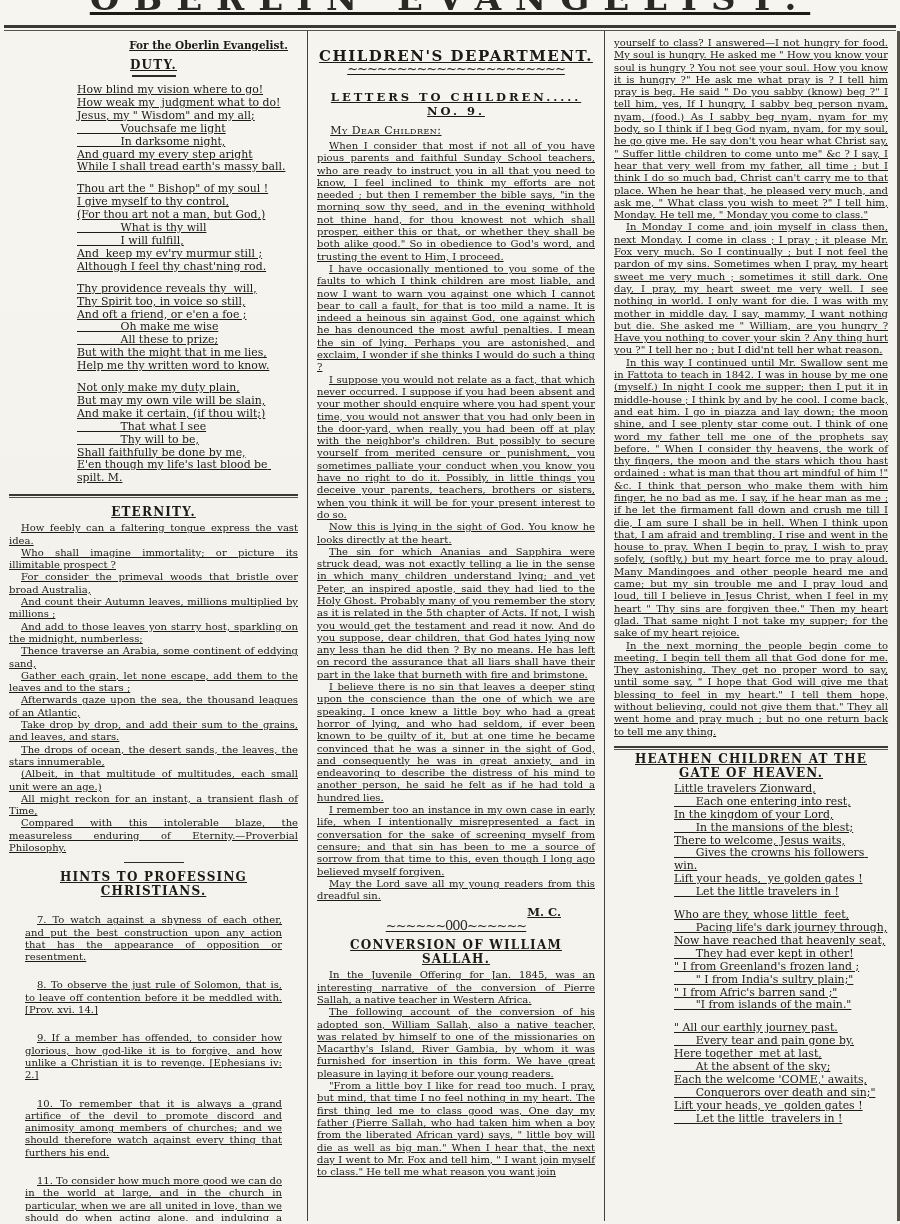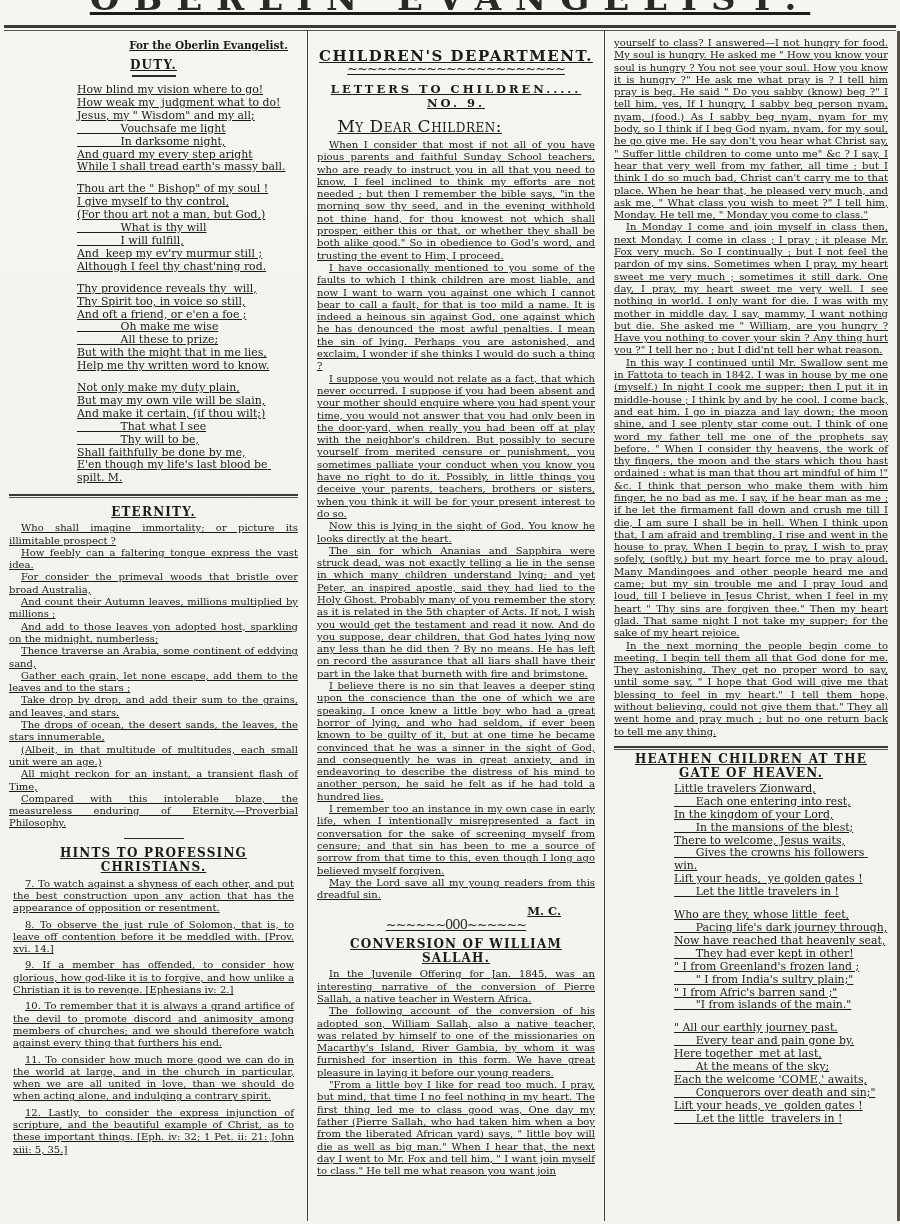--- a/index.html
+++ b/index.html
@@ -40,33 +40,33 @@
     margin:0;font-size:10px;line-height:12.3px;
     text-indent:1.2em;text-align:justify;
   }
   .no-indent-first .para:first-child{text-indent:0;}
   .credit{font-size:10.5px;font-weight:bold;text-align:right;padding-right:10px;margin:2px 0 2px;}
   .section-head{
     text-align:center;font-weight:bold;font-size:12px;
     letter-spacing:1.2px;margin:7px 0 3px;line-height:14px;
   }
   .dept-head{font-size:15px;letter-spacing:1.5px;margin:12px 0 0;text-align:center;}
-  .spaced-head{letter-spacing:3px;font-size:11.5px;font-weight:bold;text-align:center;margin:8px 0 6px;}
-  .salutation{font-variant:small-caps;font-size:17px;letter-spacing:.5px;margin:2px 0 3px;text-indent:1.2em;}
+  .spaced-head{letter-spacing:3px;font-size:11.5px;font-weight:bold;text-align:center;margin:16px 0 6px;}
+  .salutation{font-variant:small-caps;font-size:11px;letter-spacing:.5px;margin:2px 0 3px;text-indent:1.2em;}
   .rule-short{width:44px;border-top:2px solid #2c2b27;margin:3px auto 7px;}
   .rule-thin{width:60px;border-top:1.5px solid #2c2b27;margin:8px auto 2px;}
   .rule-div{border-top:2.5px solid #3a3935;border-bottom:1px solid #55534d;height:1px;margin:8px 0 2px;}
   .squiggle{text-align:center;letter-spacing:-1px;font-size:13px;line-height:10px;margin:1px 0 2px;color:#2a2925;}
   .poem{margin:4px 0 2px 68px;}
   .poem .stanza{margin:0 0 9px 0;}
   .pline{font-size:10.9px;line-height:12.9px;white-space:pre-wrap;}
   .poem3{margin:3px 0 0 60px;}
   .poem3 .stanza{margin:0 0 10px 0;}
   .signature{text-align:right;padding-right:34px;font-size:11.5px;font-weight:bold;margin:3px 0 2px;}
-  .items .para{margin:4px;}
+  .items .para{margin:16px;}
   .prose .para{margin:0;}
 </style>
 </head>
 <body>
 
 <div class="page">
 
   <div class="masthead-clip">
     <div class="masthead-text">OBERLIN EVANGELIST.</div>
   </div>
@@ -112,27 +112,28 @@
             <div class="pline">And make it certain, (if thou wilt;)</div>
             <div class="pline">    That what I see</div>
             <div class="pline">    Thy will to be,</div>
             <div class="pline">Shall faithfully be done by me,</div>
             <div class="pline">E'en though my life's last blood be spilt. M.</div>
           </div>
         </div>
       <div class="rule-div"></div>
       <div class="section-head">ETERNITY.</div>
       <div class="prose">
+          <p class="para">How feebly can a faltering tongue express the vast idea.</p>
           <p class="para">Who shall imagine immortality; or picture its illimitable prospect ?</p>
-          <p class="para">How feebly can a faltering tongue express the vast idea.</p>
           <p class="para">For consider the primeval woods that bristle over broad Australia,</p>
           <p class="para">And count their Autumn leaves, millions multiplied by millions ;</p>
-          <p class="para">And add to those leaves yon adopted host, sparkling on the midnight, numberless;</p>
+          <p class="para">And add to those leaves yon starry host, sparkling on the midnight, numberless;</p>
           <p class="para">Thence traverse an Arabia, some continent of eddying sand,</p>
           <p class="para">Gather each grain, let none escape, add them to the leaves and to the stars ;</p>
+          <p class="para">Afterwards gaze upon the sea, the thousand leagues of an Atlantic,</p>
           <p class="para">Take drop by drop, and add their sum to the grains, and leaves, and stars.</p>
           <p class="para">The drops of ocean, the desert sands, the leaves, the stars innumerable,</p>
           <p class="para">(Albeit, in that multitude of multitudes, each small unit were an age.)</p>
           <p class="para">All might reckon for an instant, a transient flash of Time,</p>
           <p class="para">Compared with this intolerable blaze, the measureless enduring of Eternity.—Proverbial Philosophy.</p>
         </div>
       <div class="rule-thin"></div>
       <div class="section-head">HINTS TO PROFESSING CHRISTIANS.</div>
       <div class="items">
           <p class="para">7. To watch against a shyness of each other, and put the best construction upon any action that has the appearance of opposition or resentment.</p>
@@ -196,21 +197,21 @@
             <div class="pline">  They had ever kept in other!</div>
             <div class="pline">" I from Greenland's frozen land ;</div>
             <div class="pline">  " I from India's sultry plain;"</div>
             <div class="pline">" I from Afric's barren sand ;"</div>
             <div class="pline">  "I from islands of the main."</div>
           </div>
           <div class="stanza">
             <div class="pline">" All our earthly journey past.</div>
             <div class="pline">  Every tear and pain gone by.</div>
             <div class="pline">Here together  met at last,</div>
-            <div class="pline">  At the means of the sky;</div>
+            <div class="pline">  At the absent of the sky;</div>
             <div class="pline">Each the welcome 'COME,' awaits,</div>
             <div class="pline">  Conquerors over death and sin;"</div>
             <div class="pline">Lift your heads, ye  golden gates !</div>
             <div class="pline">  Let the little  travelers in !</div>
           </div>
         </div>
     </div>
 
   </div>
 </div>

